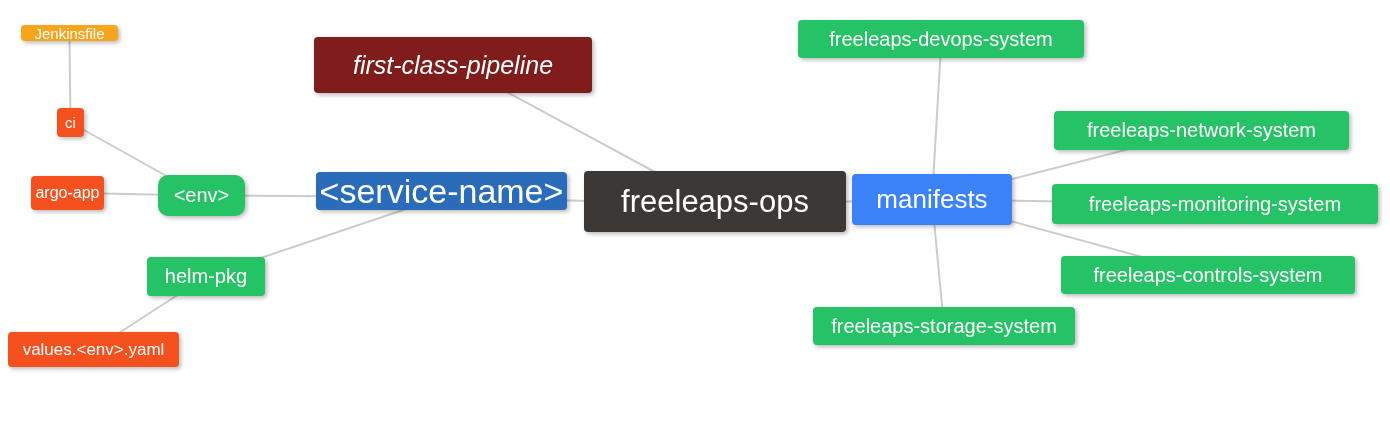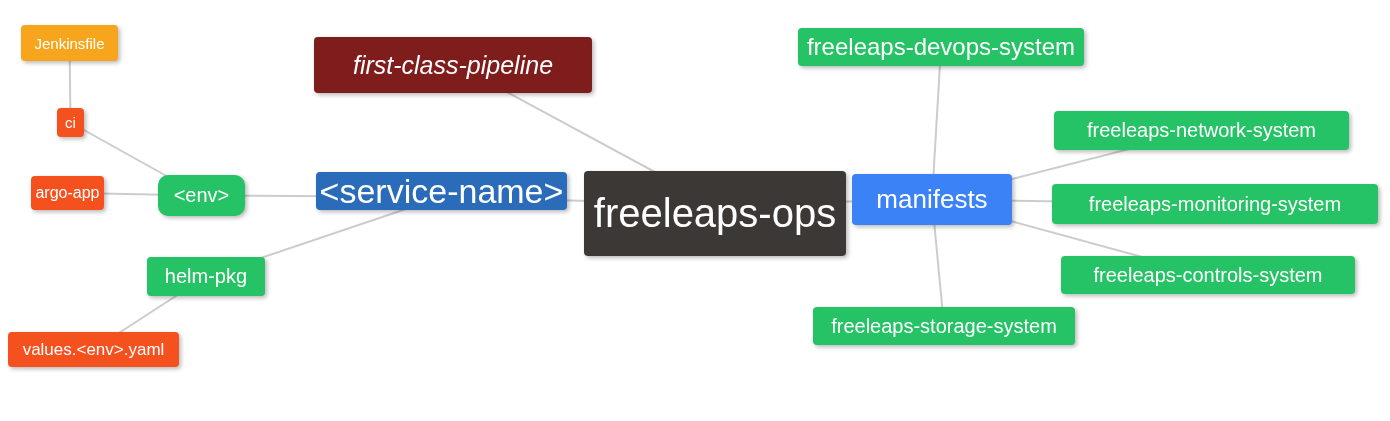--- a/index.html
+++ b/index.html
@@ -49,29 +49,29 @@
       <line x1="453" y1="63" x2="715" y2="204.5" stroke="#cccccc" stroke-width="2"></line>
       <line x1="441.5" y1="197" x2="715" y2="204.5" stroke="#cccccc" stroke-width="2"></line>
       <line x1="715" y1="204.5" x2="932" y2="199.5" stroke="#cccccc" stroke-width="2"></line>
       <line x1="932" y1="199.5" x2="941" y2="47" stroke="#cccccc" stroke-width="2"></line>
       <line x1="932" y1="199.5" x2="1201.5" y2="130.5" stroke="#cccccc" stroke-width="2"></line>
       <line x1="932" y1="199.5" x2="1215" y2="204" stroke="#cccccc" stroke-width="2"></line>
       <line x1="932" y1="199.5" x2="1208" y2="275" stroke="#cccccc" stroke-width="2"></line>
       <line x1="932" y1="199.5" x2="944" y2="326" stroke="#cccccc" stroke-width="2"></line>
     </svg>
   <div id="nodes">
-      <div class="node" style="left: 21px; top: 25px; width: 97px; height: 36px; font-size: 15px; background: rgb(248, 165, 30); color: rgb(255, 255, 255);">Jenkinsfile</div>
+      <div class="node" style="left: 21px; top: 25px; width: 97px; height: 16px; font-size: 15px; background: rgb(248, 165, 30); color: rgb(255, 255, 255);">Jenkinsfile</div>
       <div class="node" style="left: 57px; top: 108px; width: 27px; height: 29px; font-size: 15px; background: rgb(244, 81, 30); color: rgb(255, 255, 255);">ci</div>
       <div class="node" style="left: 31px; top: 176px; width: 73px; height: 34px; font-size: 16px; background: rgb(244, 81, 30); color: rgb(255, 255, 255);">argo-app</div>
       <div class="node" style="left: 158px; top: 175px; width: 87px; height: 41px; font-size: 20px; background: rgb(37, 195, 102); color: rgb(255, 255, 255); border-radius: 10px;">&lt;env&gt;</div>
       <div class="node" style="left: 147px; top: 257px; width: 118px; height: 39px; font-size: 20px; background: rgb(37, 195, 102); color: rgb(255, 255, 255);">helm-pkg</div>
       <div class="node" style="left: 8px; top: 332px; width: 171px; height: 35px; font-size: 17px; background: rgb(244, 81, 30); color: rgb(255, 255, 255);">values.&lt;env&gt;.yaml</div>
       <div class="node" style="left: 314px; top: 37px; width: 278px; height: 56px; font-size: 25px; background: #7f1d1d; color: rgb(255, 255, 255); font-style: italic;">first-class-pipeline</div>
       <div class="node" style="left: 316px; top: 172px; width: 251px; height: 38px; font-size: 34px; background: rgb(42, 108, 185); color: rgb(255, 255, 255);">&lt;service-name&gt;</div>
-      <div class="node" style="left: 584px; top: 171px; width: 262px; height: 85px; font-size: 40px; background: rgb(60, 56, 54); color: rgb(255, 255, 255);">freeleaps-ops</div>
+      <div class="node" style="left: 584px; top: 171px; width: 262px; height: 61px; font-size: 31px; background: rgb(60, 56, 54); color: rgb(255, 255, 255);">freeleaps-ops</div>
       <div class="node" style="left: 852px; top: 174px; width: 160px; height: 51px; font-size: 26px; background: #3b82f6; color: rgb(255, 255, 255);">manifests</div>
-      <div class="node" style="left: 798px; top: 28px; width: 286px; height: 38px; font-size: 24px; background: rgb(37, 195, 102); color: rgb(255, 255, 255);">freeleaps-devops-system</div>
+      <div class="node" style="left: 798px; top: 20px; width: 286px; height: 38px; font-size: 20px; background: rgb(37, 195, 102); color: rgb(255, 255, 255);">freeleaps-devops-system</div>
       <div class="node" style="left: 1054px; top: 111px; width: 295px; height: 39px; font-size: 20px; background: rgb(37, 195, 102); color: rgb(255, 255, 255);">freeleaps-network-system</div>
       <div class="node" style="left: 1052px; top: 184px; width: 326px; height: 40px; font-size: 20px; background: rgb(37, 195, 102); color: rgb(255, 255, 255);">freeleaps-monitoring-system</div>
       <div class="node" style="left: 1061px; top: 256px; width: 294px; height: 38px; font-size: 20px; background: rgb(37, 195, 102); color: rgb(255, 255, 255);">freeleaps-controls-system</div>
       <div class="node" style="left: 813px; top: 307px; width: 262px; height: 38px; font-size: 20px; background: rgb(37, 195, 102); color: rgb(255, 255, 255);">freeleaps-storage-system</div>
     </div>
 </div>
 
 </body></html>

